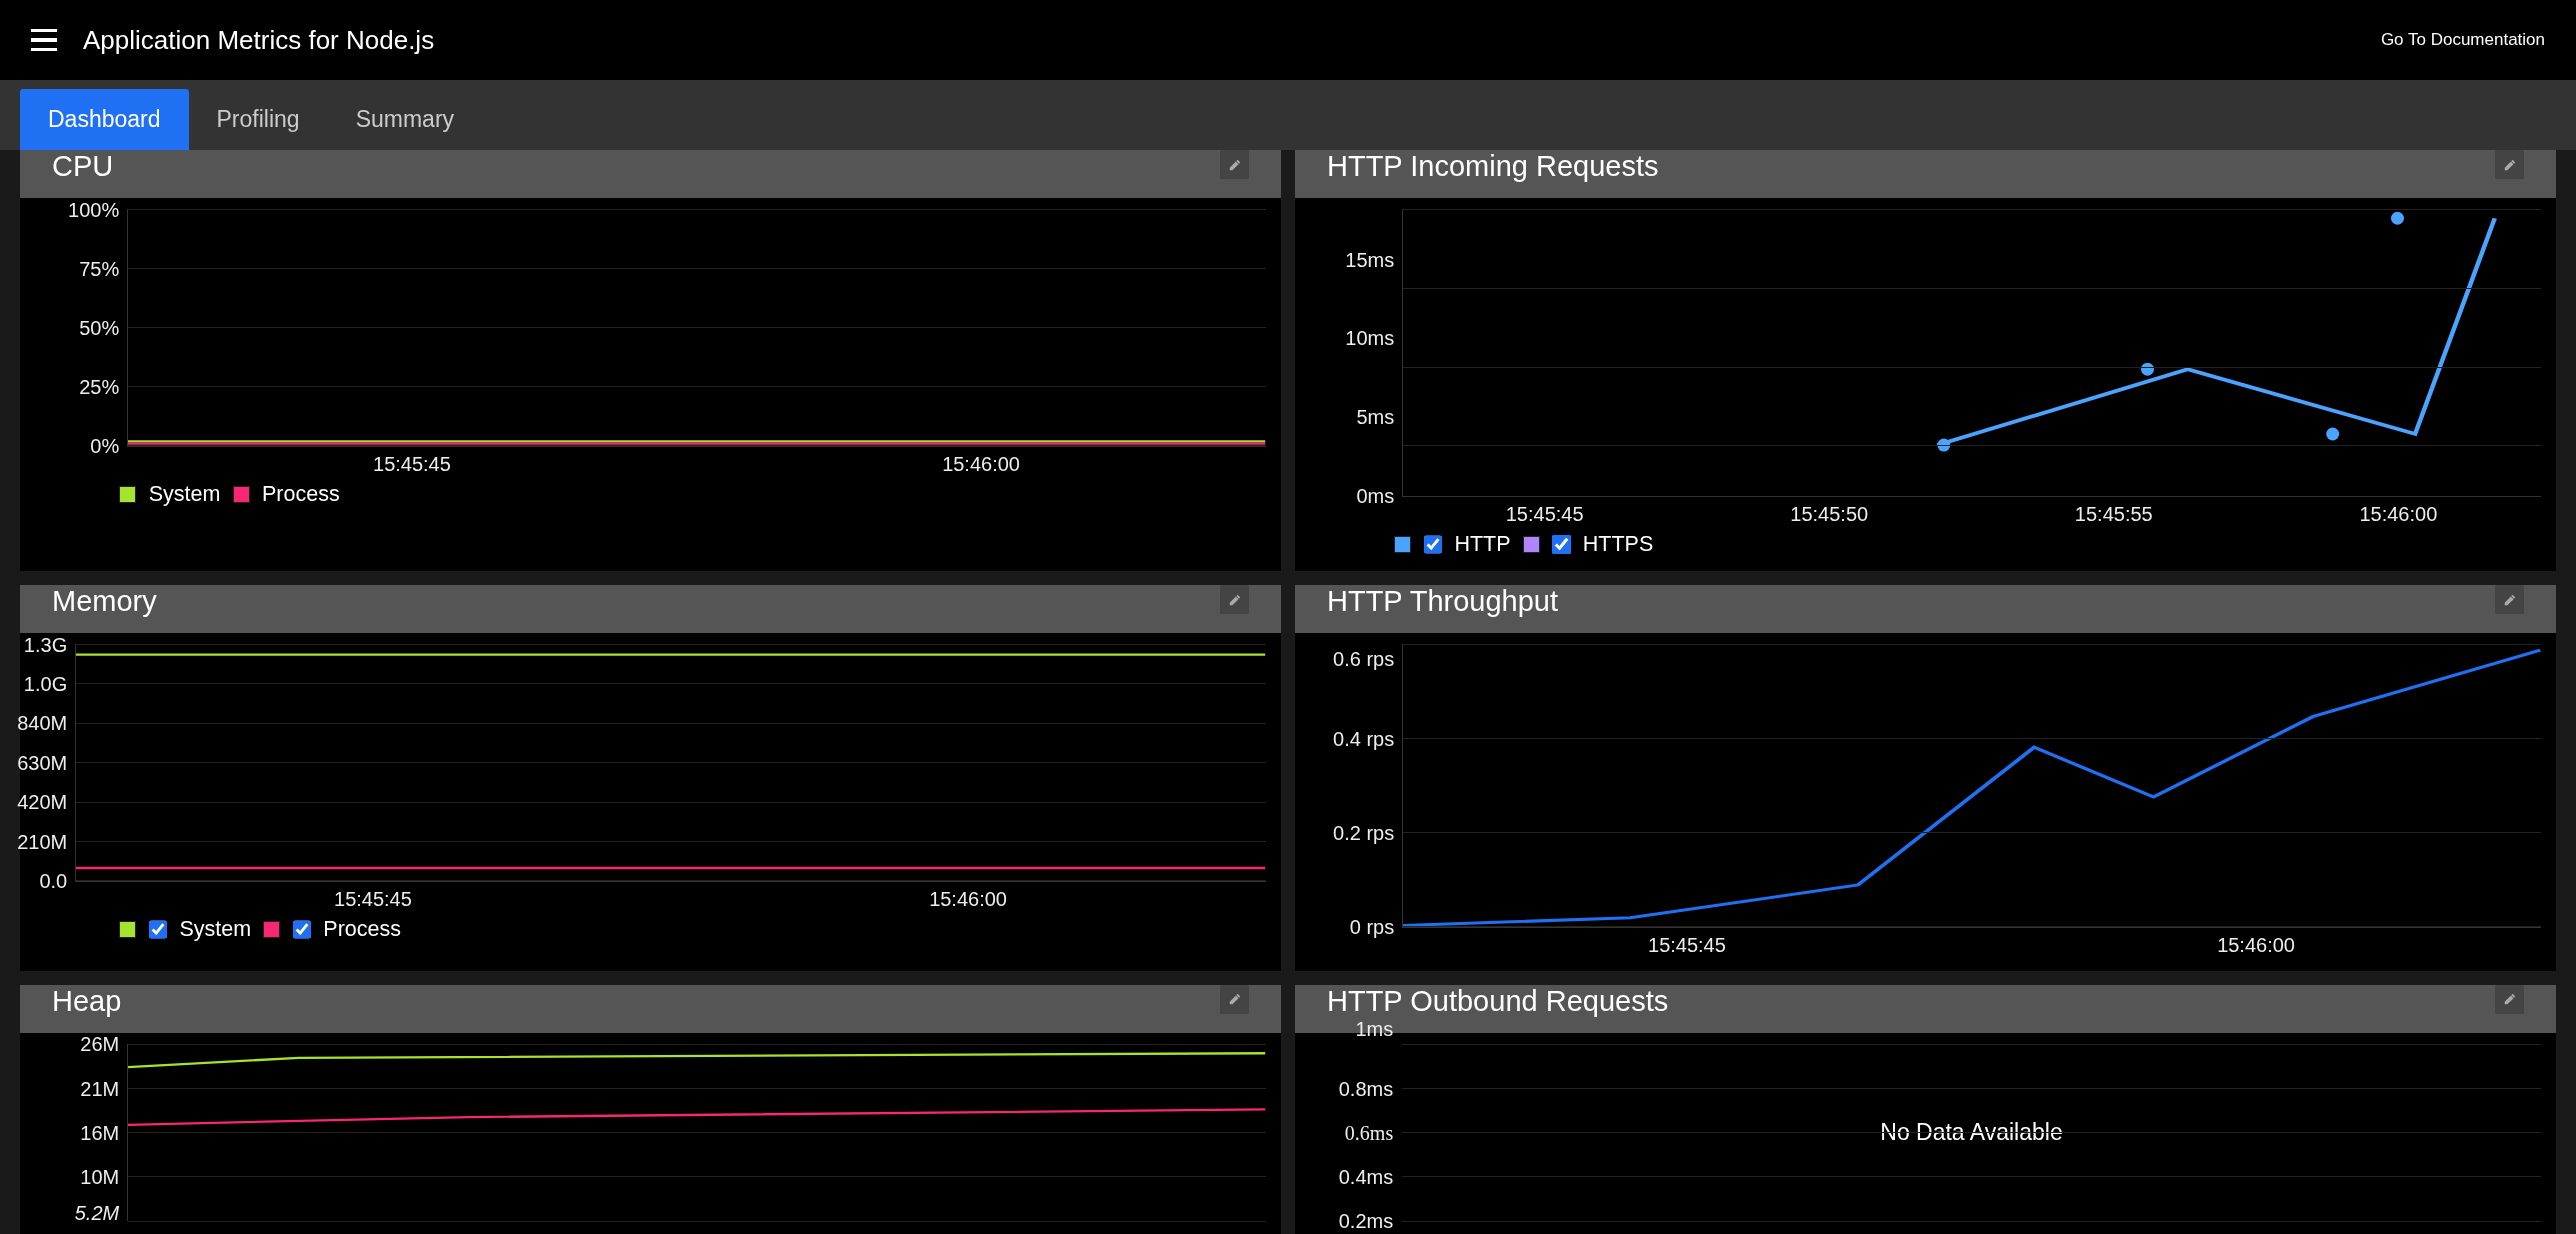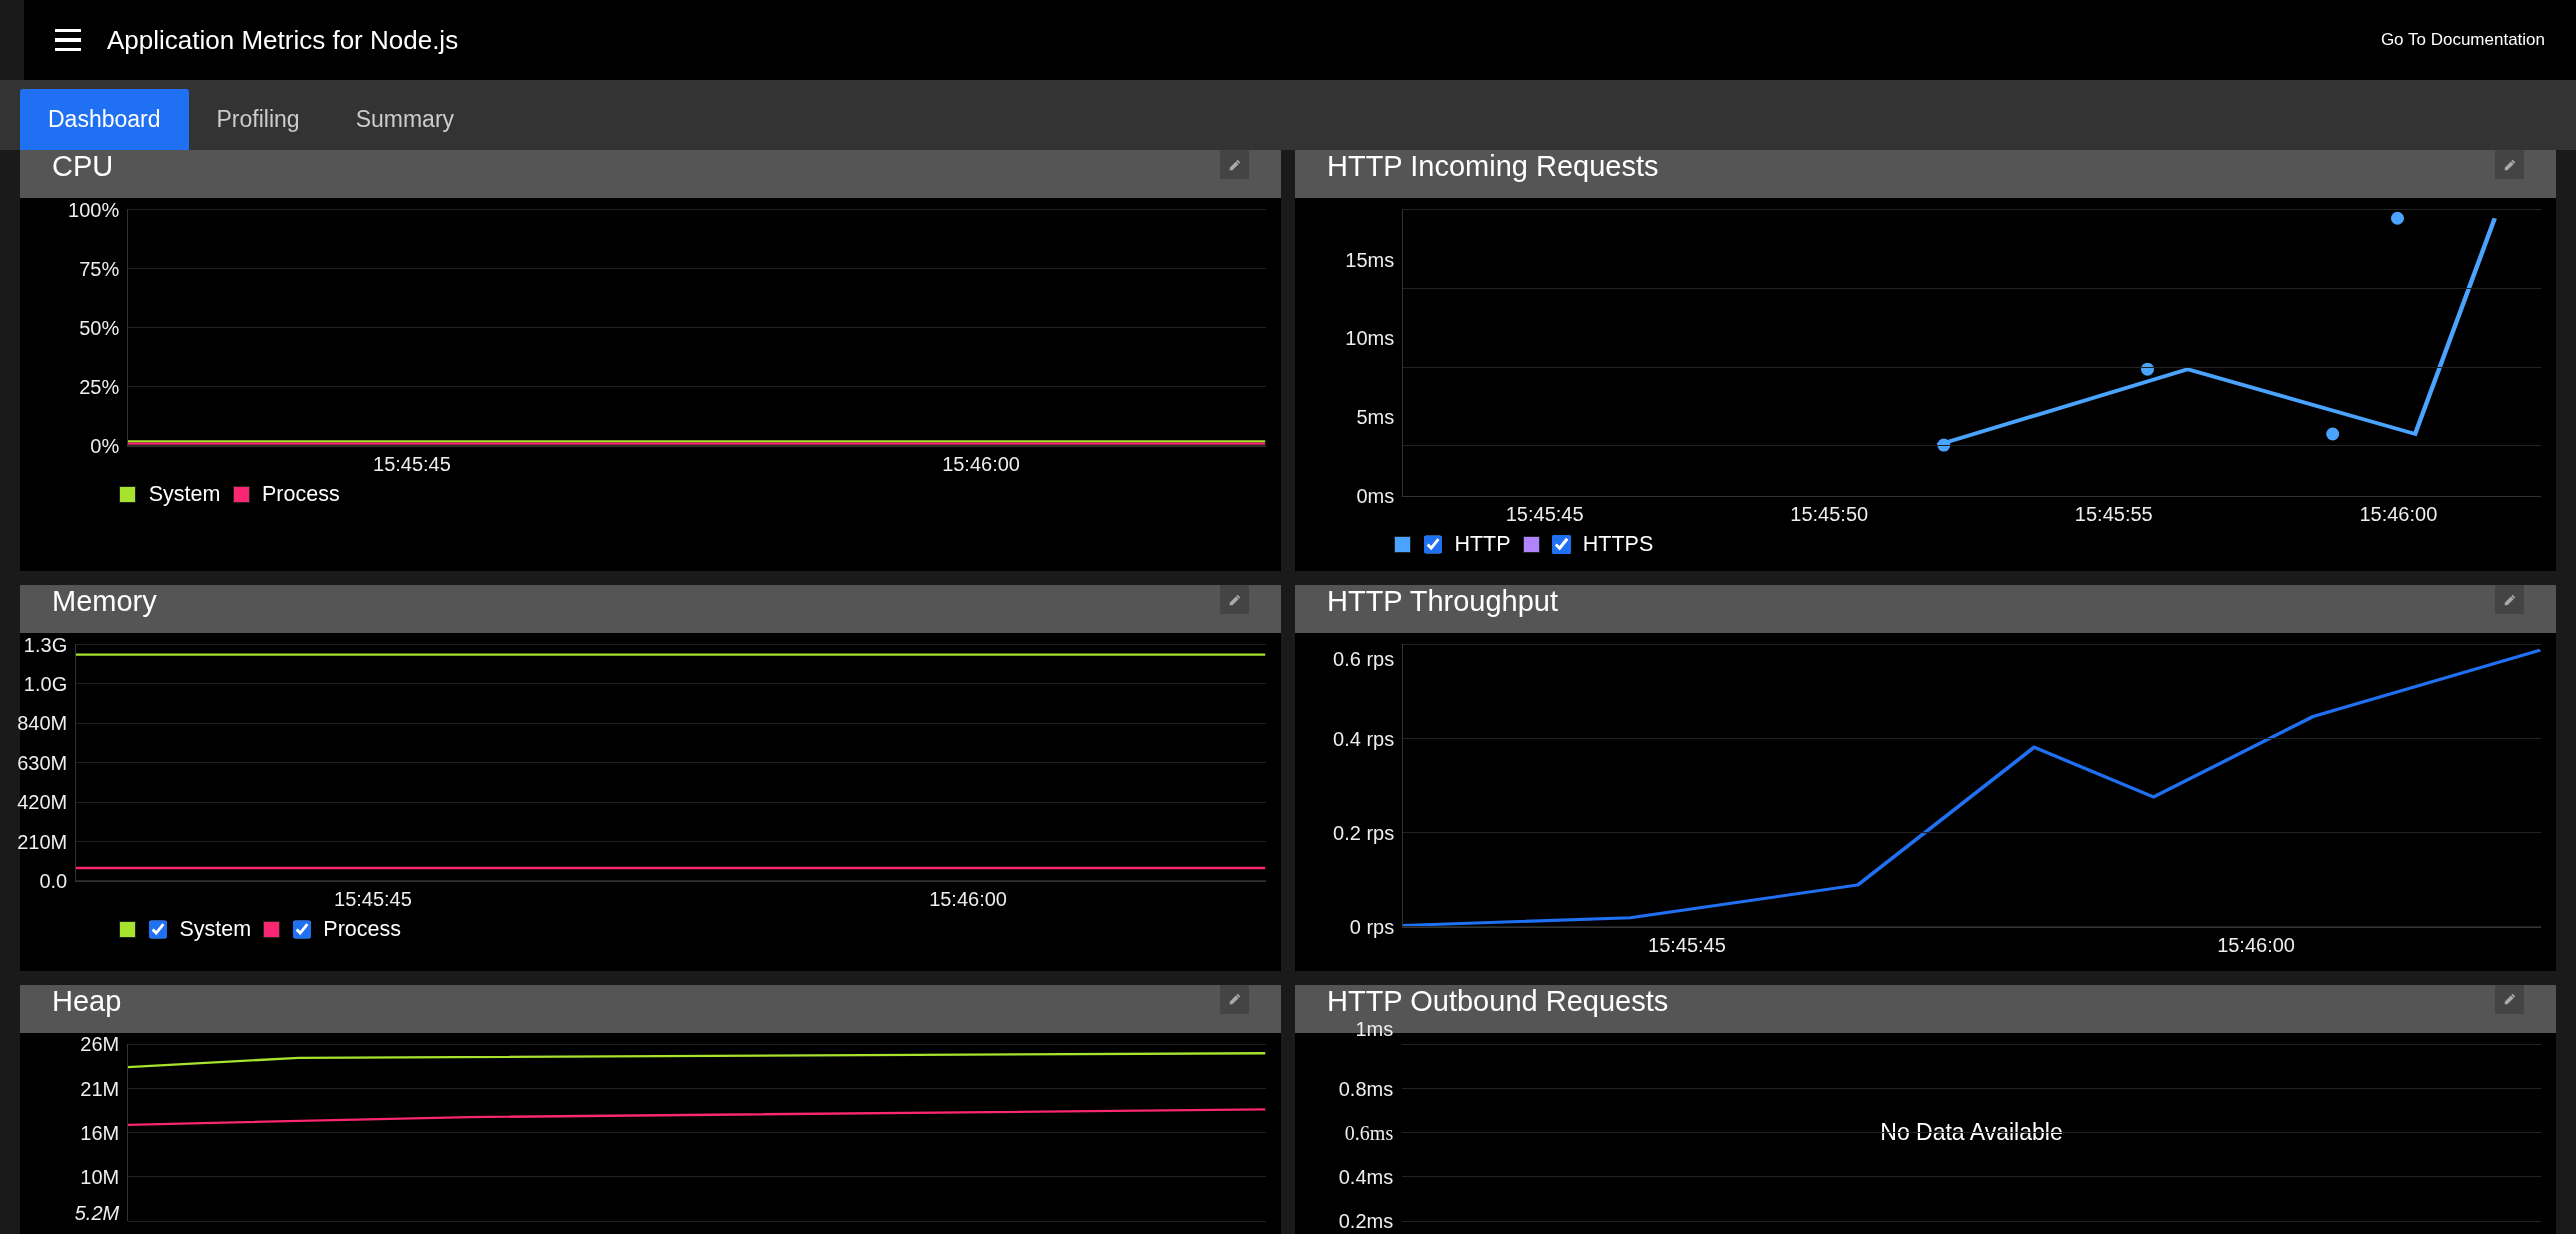--- a/index.html
+++ b/index.html
@@ -12,21 +12,20 @@
     font-size: 21.5px;
     overflow: hidden;
   }
   
   .topbar {
     height: 80px;
     background: #000;
     display: flex;
     align-items: center;
     padding: 0 31px;
-    margin-left: 24px;
   }
   .hamburger {
     width: 26px; height: 21.5px;
     display: flex; flex-direction: column; justify-content: space-between;
     margin-right: 26px;
     cursor: pointer;
   }
   .hamburger span { display:block; height:3.1px; background:#fff; width:100%; }
   .app-title { font-size: 26px; font-weight: 500; }
   .doc-link { margin-left: auto; font-size: 17px; font-weight: 500; cursor:pointer; }

